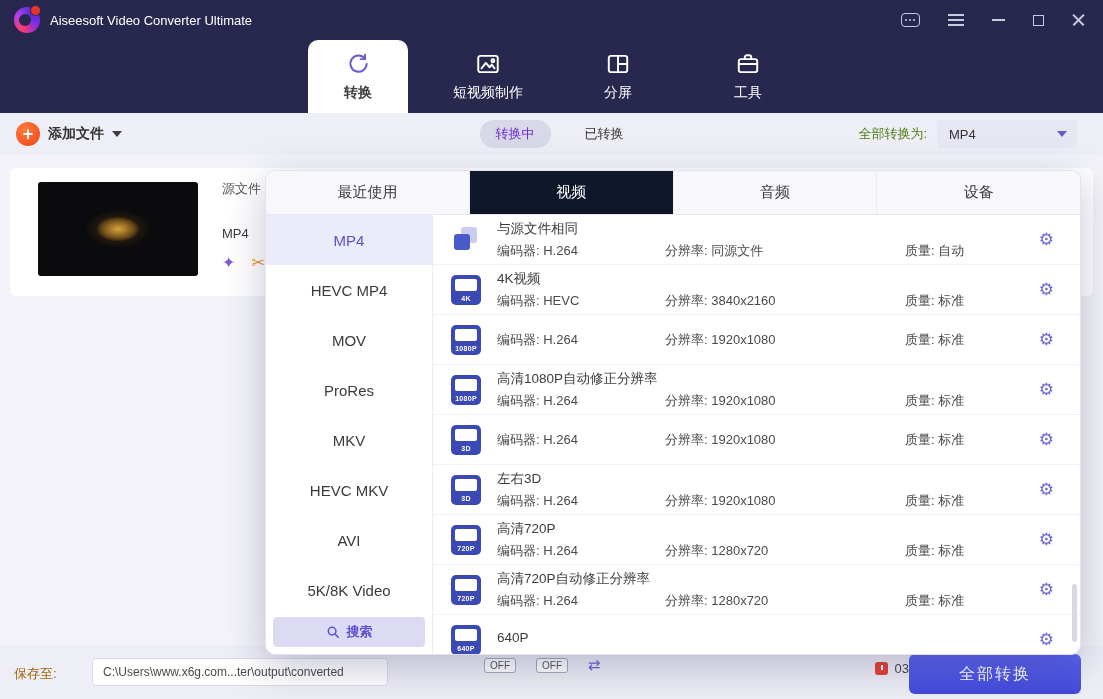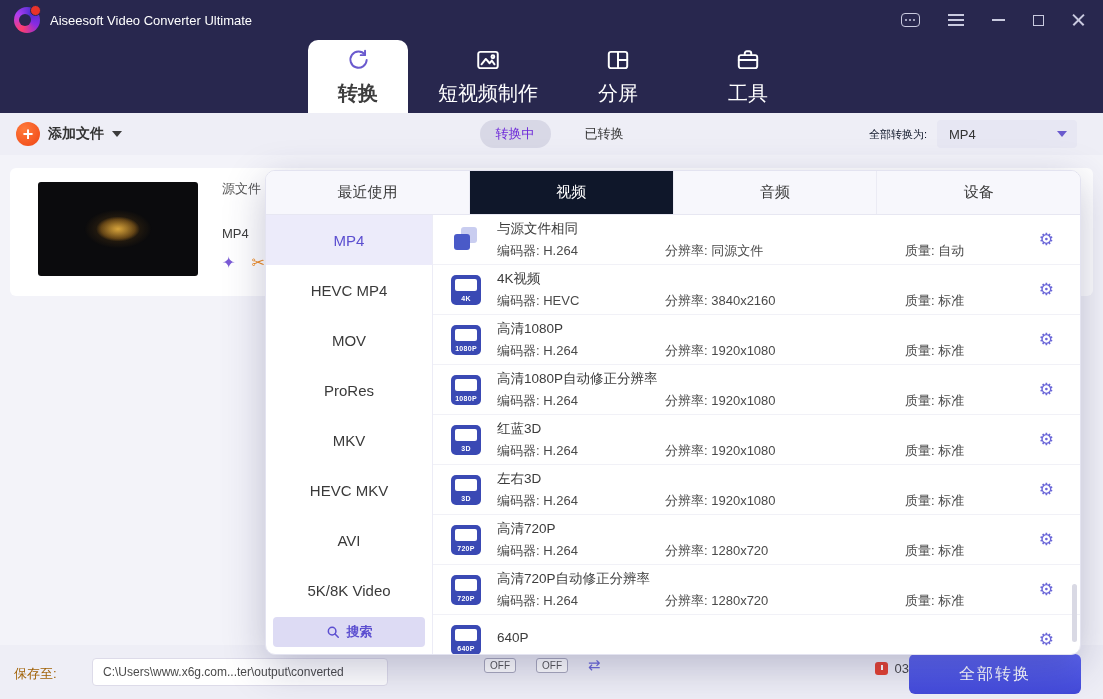--- a/index.html
+++ b/index.html
@@ -32,37 +32,37 @@
   .win-close::before,.win-close::after { content:''; position:absolute; left:-1px; top:5.5px;
     width:15px; height:1.6px; background:#c9cadf; }
   .win-close::before { transform:rotate(45deg); }
   .win-close::after { transform:rotate(-45deg); }
 
   
   .navbar { position:absolute; top:40px; left:0; width:100%; height:73px; background:#28274e; }
   .nav-tabs { position:absolute; left:293px; top:0; height:73px; display:flex; }
   .nav-tab { width:130px; height:73px; display:flex; flex-direction:column; align-items:center;
     justify-content:center; gap:7px; color:#ffffff; }
-  .nav-tab .nav-label { font-size:20px; }
+  .nav-tab .nav-label { font-size:14px; }
   .nav-tab.active { width:100px; margin:0 15px; background:#ffffff; border-radius:10px 10px 0 0; color:#6a5ace; }
   .nav-tab.active .nav-label { color:#3e3e3e; font-weight:bold; }
   .nav-ic svg { display:block; }
 
   
   .toolbar { position:absolute; top:113px; left:0; width:100%; height:42px; background:#eeeef6; }
   .add-group { position:absolute; left:16px; top:0; height:42px; display:flex; align-items:center; gap:8px; }
   .add-circle { width:24px; height:24px; border-radius:50%; background:radial-gradient(circle at 35% 30%,#ff7b3c,#ef4413);
     color:#fff; font-size:18px; font-weight:bold; display:flex; align-items:center; justify-content:center; line-height:1; }
   .add-label { font-size:14px; font-weight:bold; color:#333; }
   .caret-dark { width:0; height:0; border-left:5px solid transparent; border-right:5px solid transparent; border-top:6px solid #3c3c3c; }
   .seg { position:absolute; left:50%; transform:translateX(-50%); top:0; height:42px; display:flex; align-items:center; gap:34px; }
   .seg-active { background:#d8d8e6; border-radius:14px; padding:5px 16px; font-size:13px; color:#6d28d9; }
   .seg-plain { font-size:13px; color:#333; }
   .output-group { position:absolute; right:26px; top:0; height:42px; display:flex; align-items:center; gap:10px; }
-  .out-label { font-size:11px; color:#0f172a; }
+  .out-label { font-size:13px; color:#4d7c0f; }
   .format-select { width:140px; height:28px; background:#e7e7f3; border-radius:4px; display:flex;
     align-items:center; padding:0 10px 0 12px; font-size:13px; color:#333; }
   .caret-purple { margin-left:auto; width:0; height:0; border-left:5px solid transparent;
     border-right:5px solid transparent; border-top:6px solid #6a5ace; }
 
   
   .file-row { position:absolute; top:168px; left:10px; right:10px; height:128px; background:#ffffff; border-radius:6px; }
   .thumb { position:absolute; left:28px; top:14px; width:160px; height:94px; border-radius:3px; background:#0b0b0d; overflow:hidden; }
   .thumb-glow { position:absolute; left:50%; top:50%; width:90px; height:52px; transform:translate(-50%,-50%);
     background:
@@ -299,21 +299,20 @@
       </div>
     </div>
     <span class="gear" data-interactable="true">⚙</span>
   </div>
 
   <div class="preset-row" data-interactable="true">
     <div class="pi" data-interactable="false">
       <div class="pi-badge" data-interactable="false">1080P</div>
     </div>
     <div class="preset-main" data-interactable="false">
-      <div class="preset-title" data-interactable="false">高清1080P</div>
       <div class="preset-detail" data-interactable="false">
         <span class="pd-encoder" data-interactable="false">编码器: H.264</span>
         <span class="pd-res" data-interactable="false">分辨率: 1920x1080</span>
         <span class="pd-quality" data-interactable="false">质量: 标准</span>
       </div>
     </div>
     <span class="gear" data-interactable="true">⚙</span>
   </div>
 
   <div class="preset-row" data-interactable="true">
@@ -329,21 +328,20 @@
       </div>
     </div>
     <span class="gear" data-interactable="true">⚙</span>
   </div>
 
   <div class="preset-row" data-interactable="true">
     <div class="pi" data-interactable="false">
       <div class="pi-badge" data-interactable="false">3D</div>
     </div>
     <div class="preset-main" data-interactable="false">
-      <div class="preset-title" data-interactable="false">红蓝3D</div>
       <div class="preset-detail" data-interactable="false">
         <span class="pd-encoder" data-interactable="false">编码器: H.264</span>
         <span class="pd-res" data-interactable="false">分辨率: 1920x1080</span>
         <span class="pd-quality" data-interactable="false">质量: 标准</span>
       </div>
     </div>
     <span class="gear" data-interactable="true">⚙</span>
   </div>
 
   <div class="preset-row" data-interactable="true">

